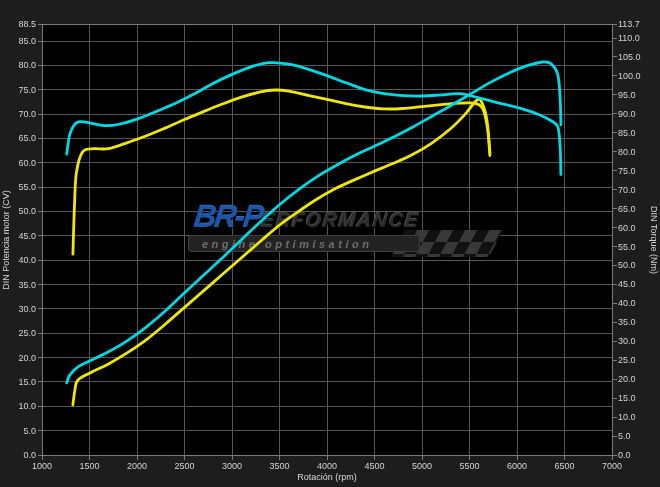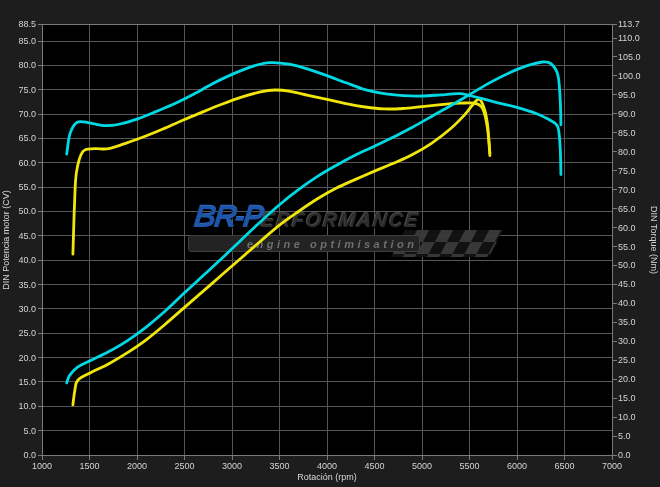--- a/index.html
+++ b/index.html
@@ -29,21 +29,21 @@
   .brand-gray{
     font-size:20px;color:#2c2c2c;letter-spacing:1.5px;
     text-shadow:-1px -1px 0 #4b4b4b, 1px 1px 1px #000;
   }
   .tagline-bar{
     position:absolute;left:2px;top:33px;width:232px;height:17px;
     background:#232323;border:1px solid #3e3e3e;border-radius:3px;
     display:flex;align-items:center;padding-left:13px;box-sizing:border-box;
   }
   .tagline-bar span{
-    font-size:11px;font-weight:bold;font-style:italic;color:#6f6f6f;letter-spacing:3.5px;margin-left:45px;
+    font-size:11px;font-weight:bold;font-style:italic;color:#6f6f6f;letter-spacing:3.5px;
   }
   .flag{
     position:absolute;left:212px;top:28px;width:98px;height:27px;
     background:conic-gradient(#3b3b3b 90deg,#121212 90deg 180deg,#3b3b3b 180deg 270deg,#121212 270deg);
     background-size:24px 24px;
     transform:skewX(-28deg);
     opacity:.95;
   }
 </style>
 </head>

